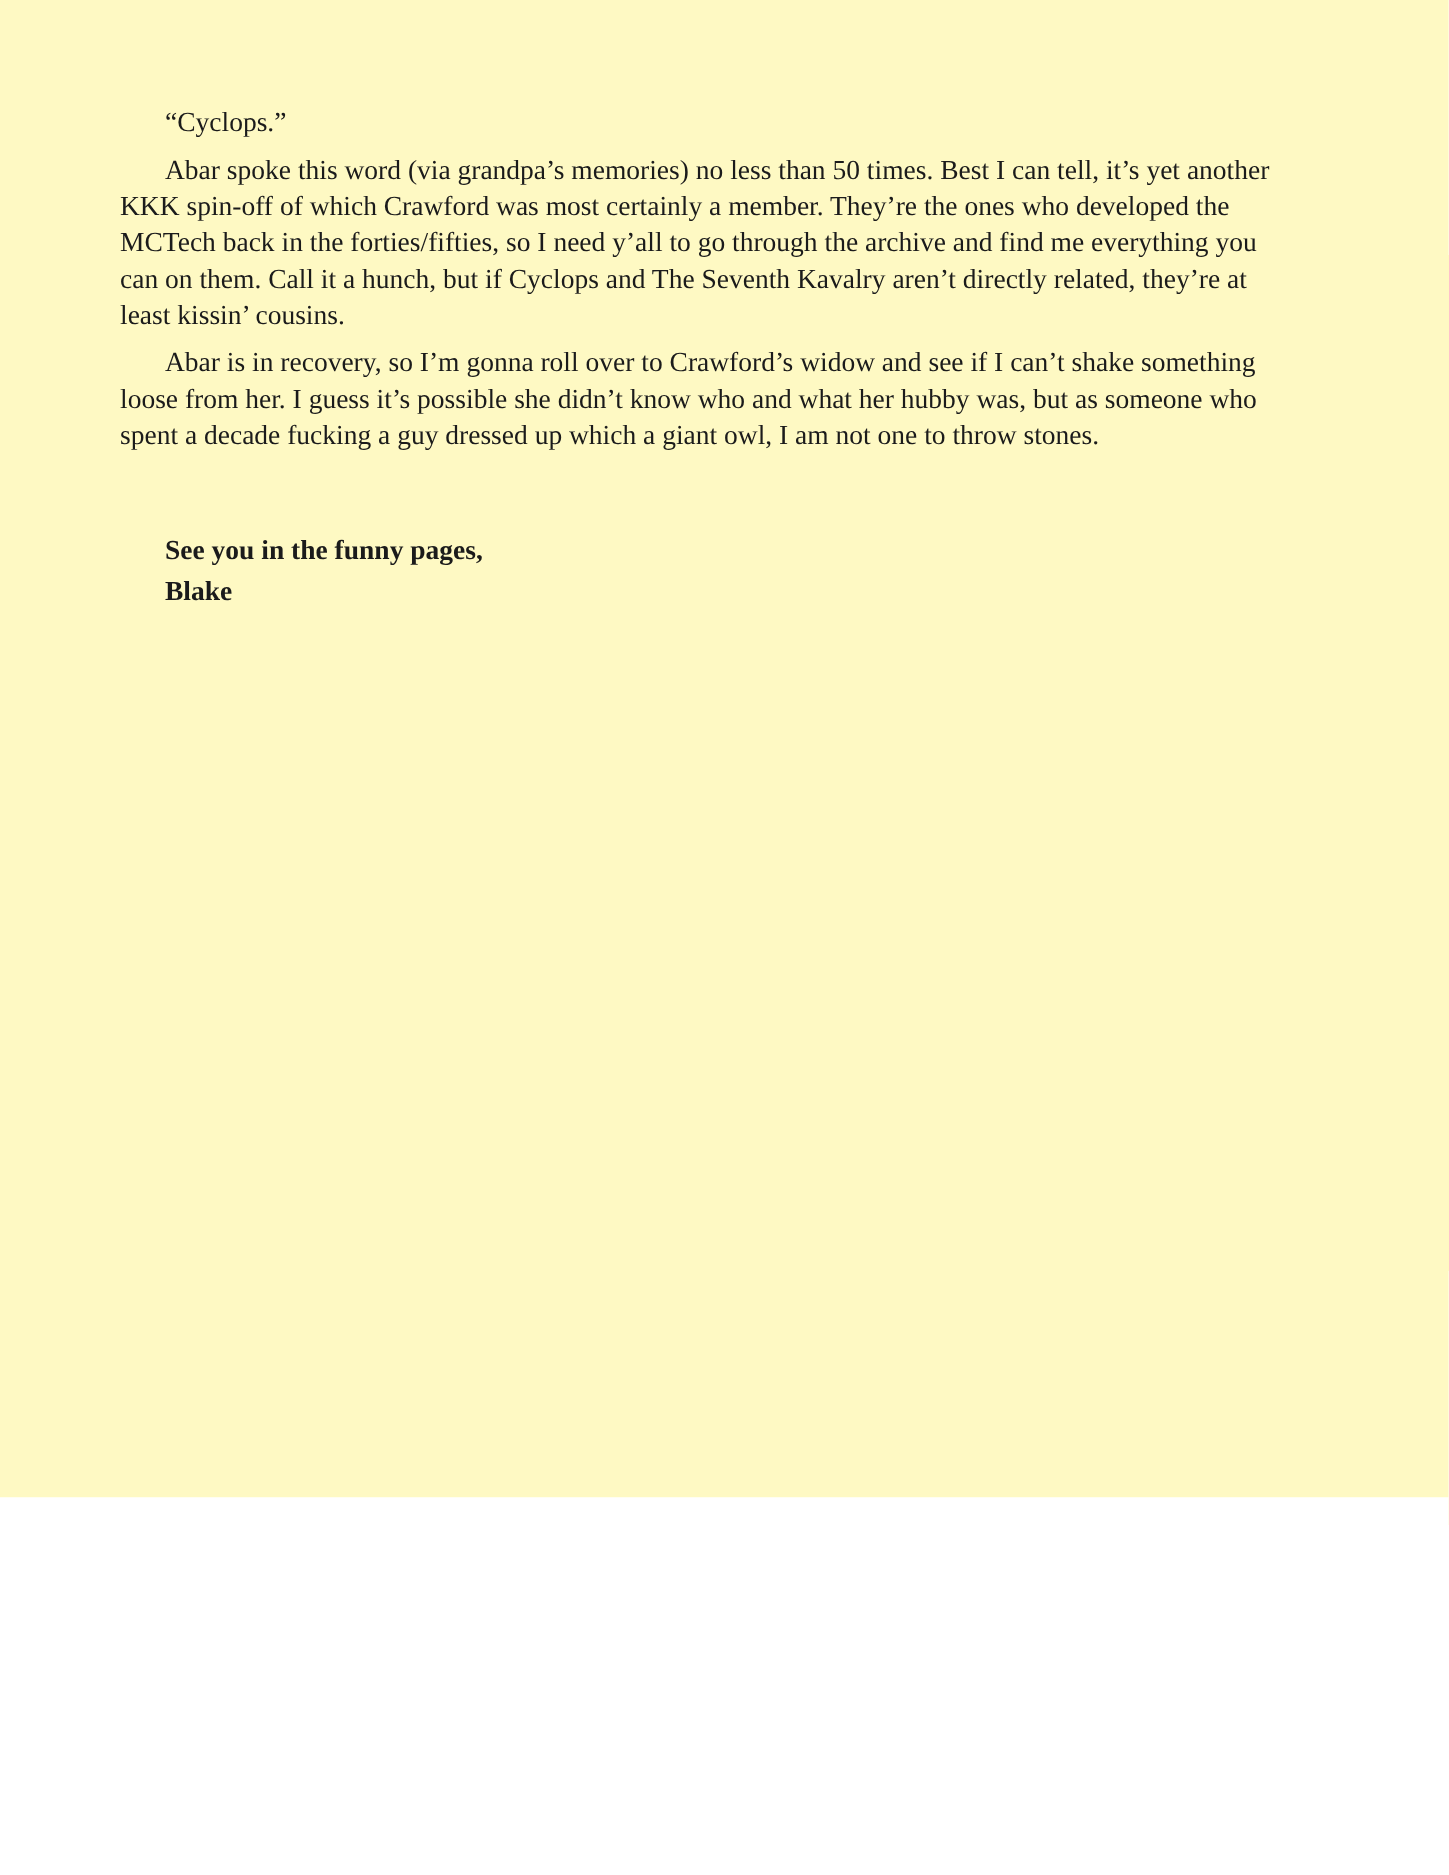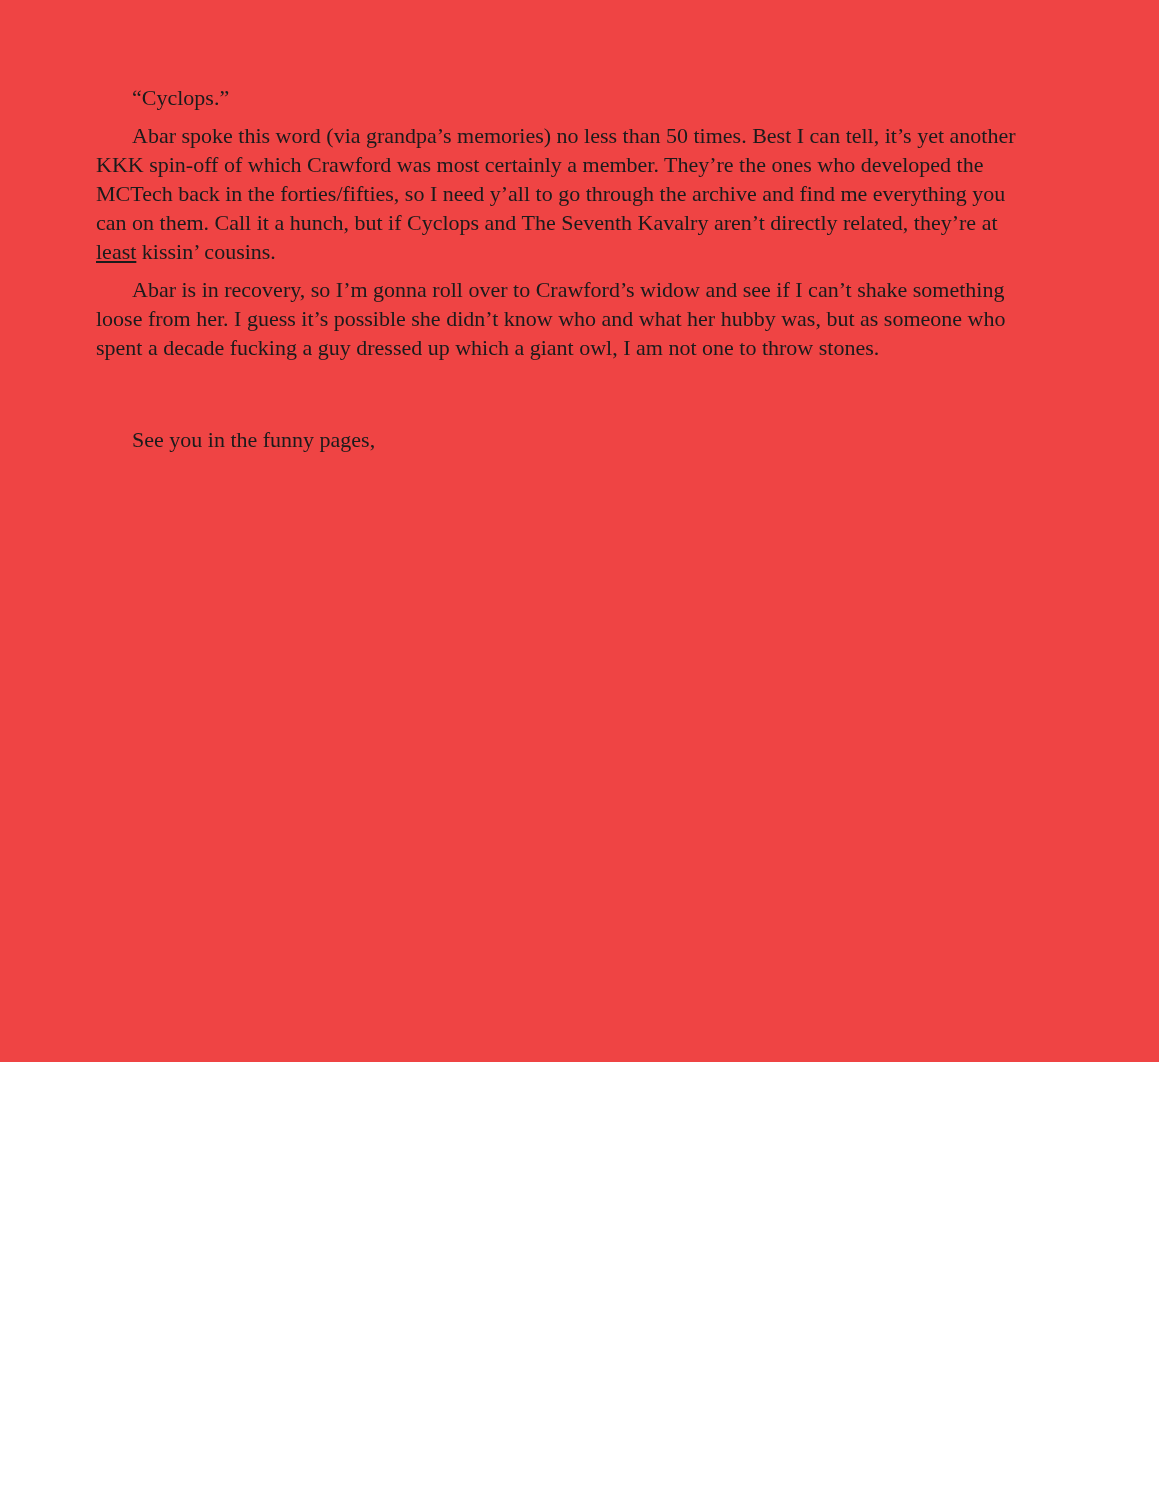--- a/index.html
+++ b/index.html
@@ -3,57 +3,58 @@
 <meta charset="utf-8">
 <style>
   html, body {
     margin: 0;
     padding: 0;
     background: #ffffff;
   }
   .page {
     position: relative;
     width: 1159px;
-    height: 1062px;
-    background: #ef4444;
+    height: 1198px;
+    background: #fef9c3;
     overflow: hidden;
     font-family: "Liberation Serif", serif;
     color: #1b1b1b;
   }
   .content {
     position: absolute;
     left: 96px;
     top: 83px;
     width: 945px;
     font-size: 22px;
     line-height: 29px;
     text-align: left;
   }
   .para {
     margin: 0 0 9px 0;
     text-indent: 36px;
   }
   .u {
-    text-decoration: underline;
   }
   .closing {
     margin-top: 63px;
+    font-weight: bold;
   }
   .closing .closing-line {
     margin: 0 0 4px 0;
     text-indent: 36px;
   }
 </style>
 </head>
 <body>
 
 <div class="page">
   <div class="content">
     <div id="paragraphs">
         <p class="para"><span>“Cyclops.”</span></p>
         <p class="para"><span>Abar spoke this word (via grandpa’s memories) no less than 50 times. Best I can tell, it’s yet another KKK spin-off of which Crawford was most certainly a member. They’re the ones who developed the MCTech back in the forties/fifties, so I need y’all to go through the archive and find me everything you can on them. Call it a hunch, but if Cyclops and The Seventh Kavalry aren’t directly related, they’re at </span><span class="u">least</span><span> kissin’ cousins.</span></p>
         <p class="para"><span>Abar is in recovery, so I’m gonna roll over to Crawford’s widow and see if I can’t shake something loose from her. I guess it’s possible she didn’t know who and what her hubby was, but as someone who spent a decade fucking a guy dressed up which a giant owl, I am not one to throw stones.</span></p>
       </div>
     <div class="closing">
       <p class="closing-line">See you in the funny pages,</p>
+      <p class="closing-line">Blake</p>
     </div>
   </div>
 </div>
 
 </body></html>

